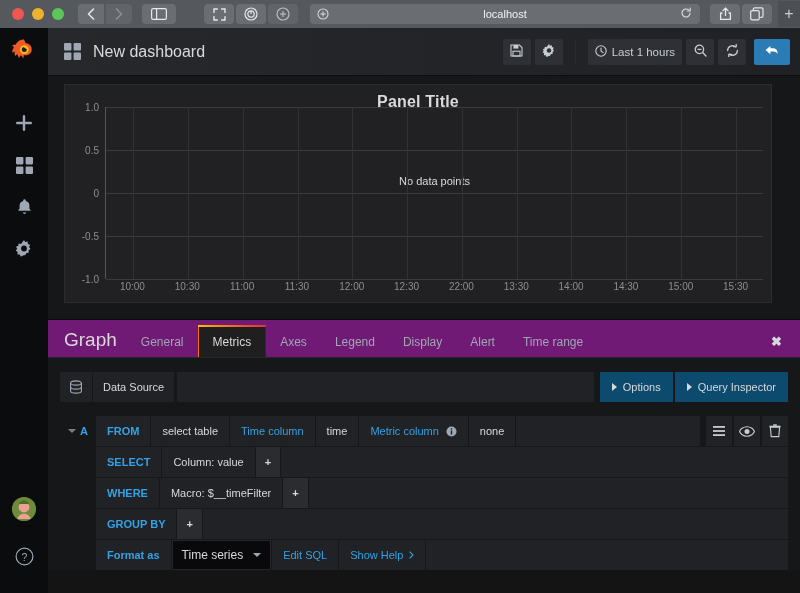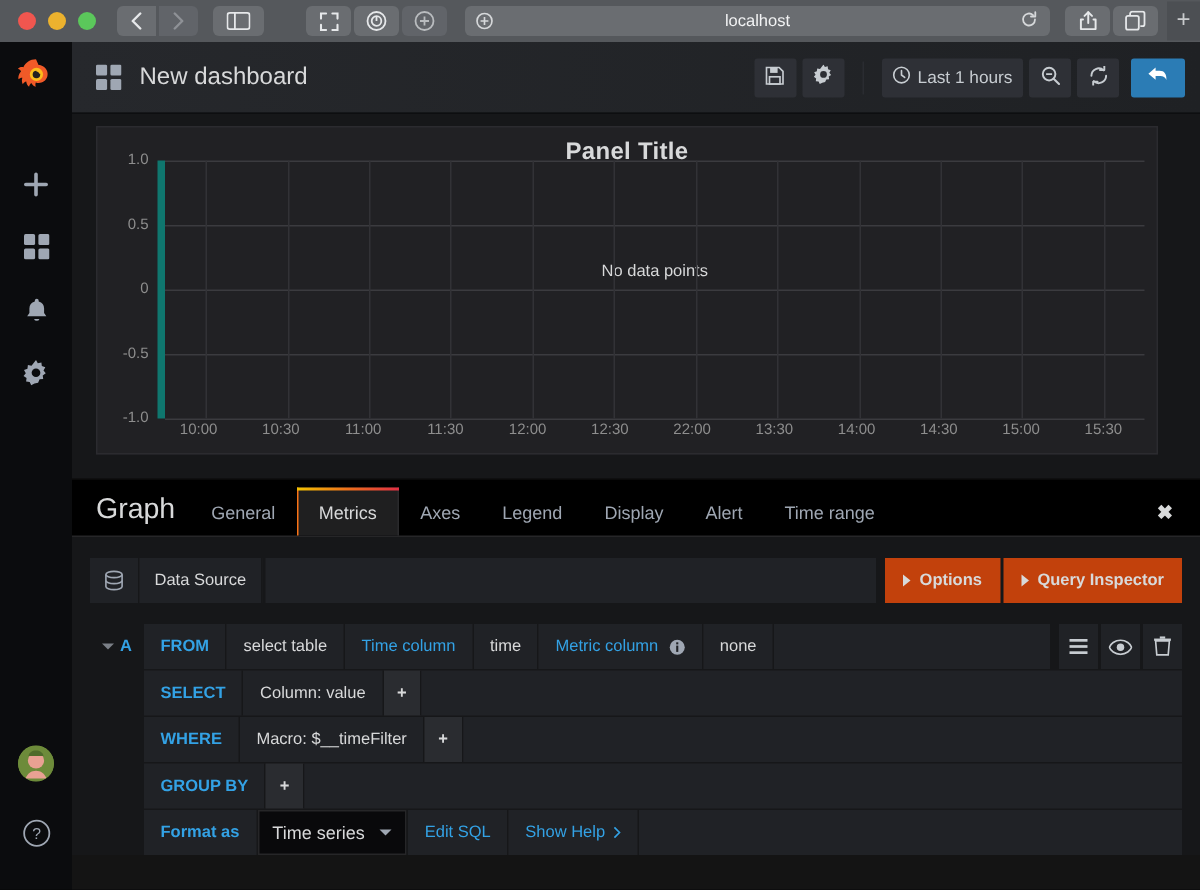--- a/index.html
+++ b/index.html
@@ -192,21 +192,21 @@
     position: absolute;
     right: 4px;
     transform: translateY(-50%);
     color: #8e8e8e;
     font-size: 10px;
     white-space: nowrap;
   }
   .plot {
     position: absolute;
     left: 40px; right: 8px; top: 0; height: 172px;
-    border-left: 5px solid #0f766e;
+    border-left: 1px solid #0f766e;
     box-sizing: border-box;
   }
   .hline {
     position: absolute;
     left: 0; right: 0;
     height: 1px;
     background: #3b3b3f;
   }
   .vline {
     position: absolute;
@@ -238,21 +238,21 @@
   .editor {
     margin: 16px 0 0 0;
     background: #141414;
     border-top: 1px solid #0a0a0a;
     flex: 1;
   }
   .tabs-row {
     display: flex;
     align-items: flex-end;
     height: 38px;
-    background: #000000;
+    background: #701a75;
     padding: 0 12px 0 16px;
     border-bottom: 1px solid #262628;
     box-sizing: border-box;
   }
   .editor-title {
     color: #d8d9da;
     font-size: 19px;
     font-weight: 400;
     padding: 0 10px 6px 0;
   }
@@ -326,24 +326,24 @@
     border-right: 4px solid transparent;
     border-top: 4px solid #9fa7b3;
   }
   .ds-fill {
     flex: 1;
     background: #202226;
     margin-left: 2px;
   }
   .ds-right { display: flex; gap: 2px; margin-left: 6px; }
   .ghost-btn {
-    background: #c2410c;
+    background: #0c4a6e;
     color: #d8d9da;
     font-size: 11px;
-    font-weight: bold;
+    font-weight: normal;
     display: flex;
     align-items: center;
     gap: 6px;
     padding: 0 12px;
     cursor: pointer;
   }
   .tri-right {
     width: 0; height: 0;
     border-top: 4px solid transparent;
     border-bottom: 4px solid transparent;

